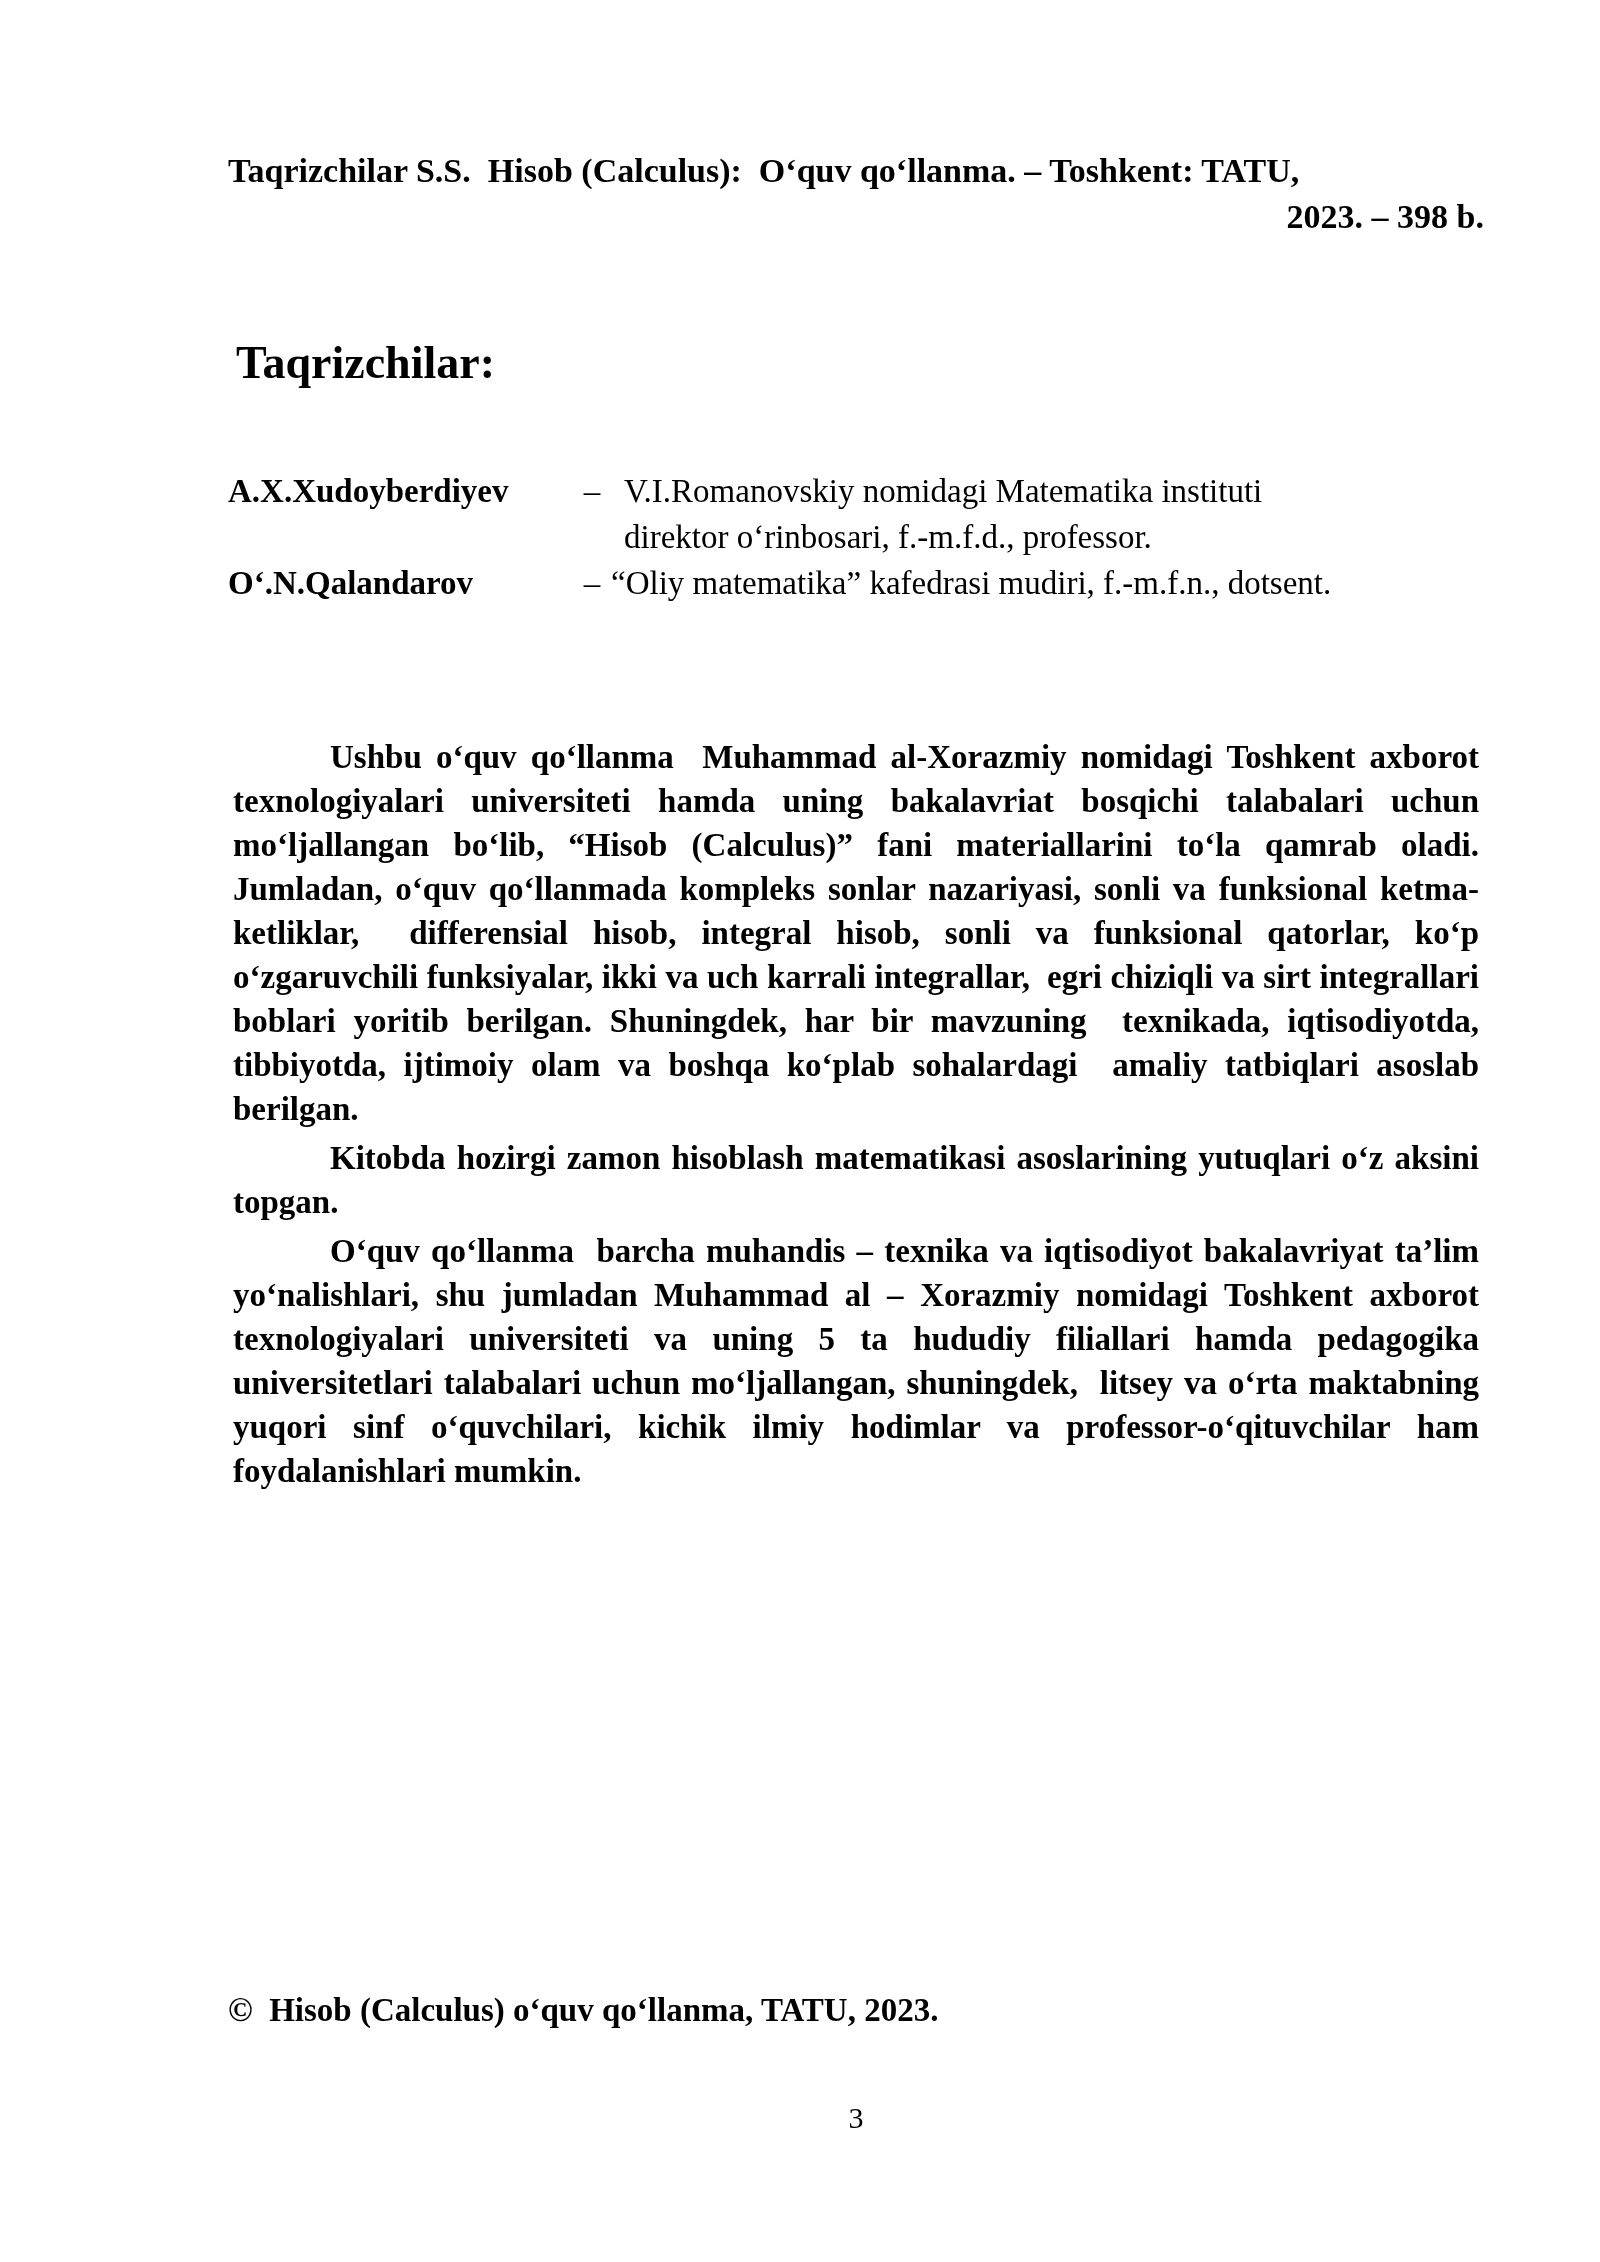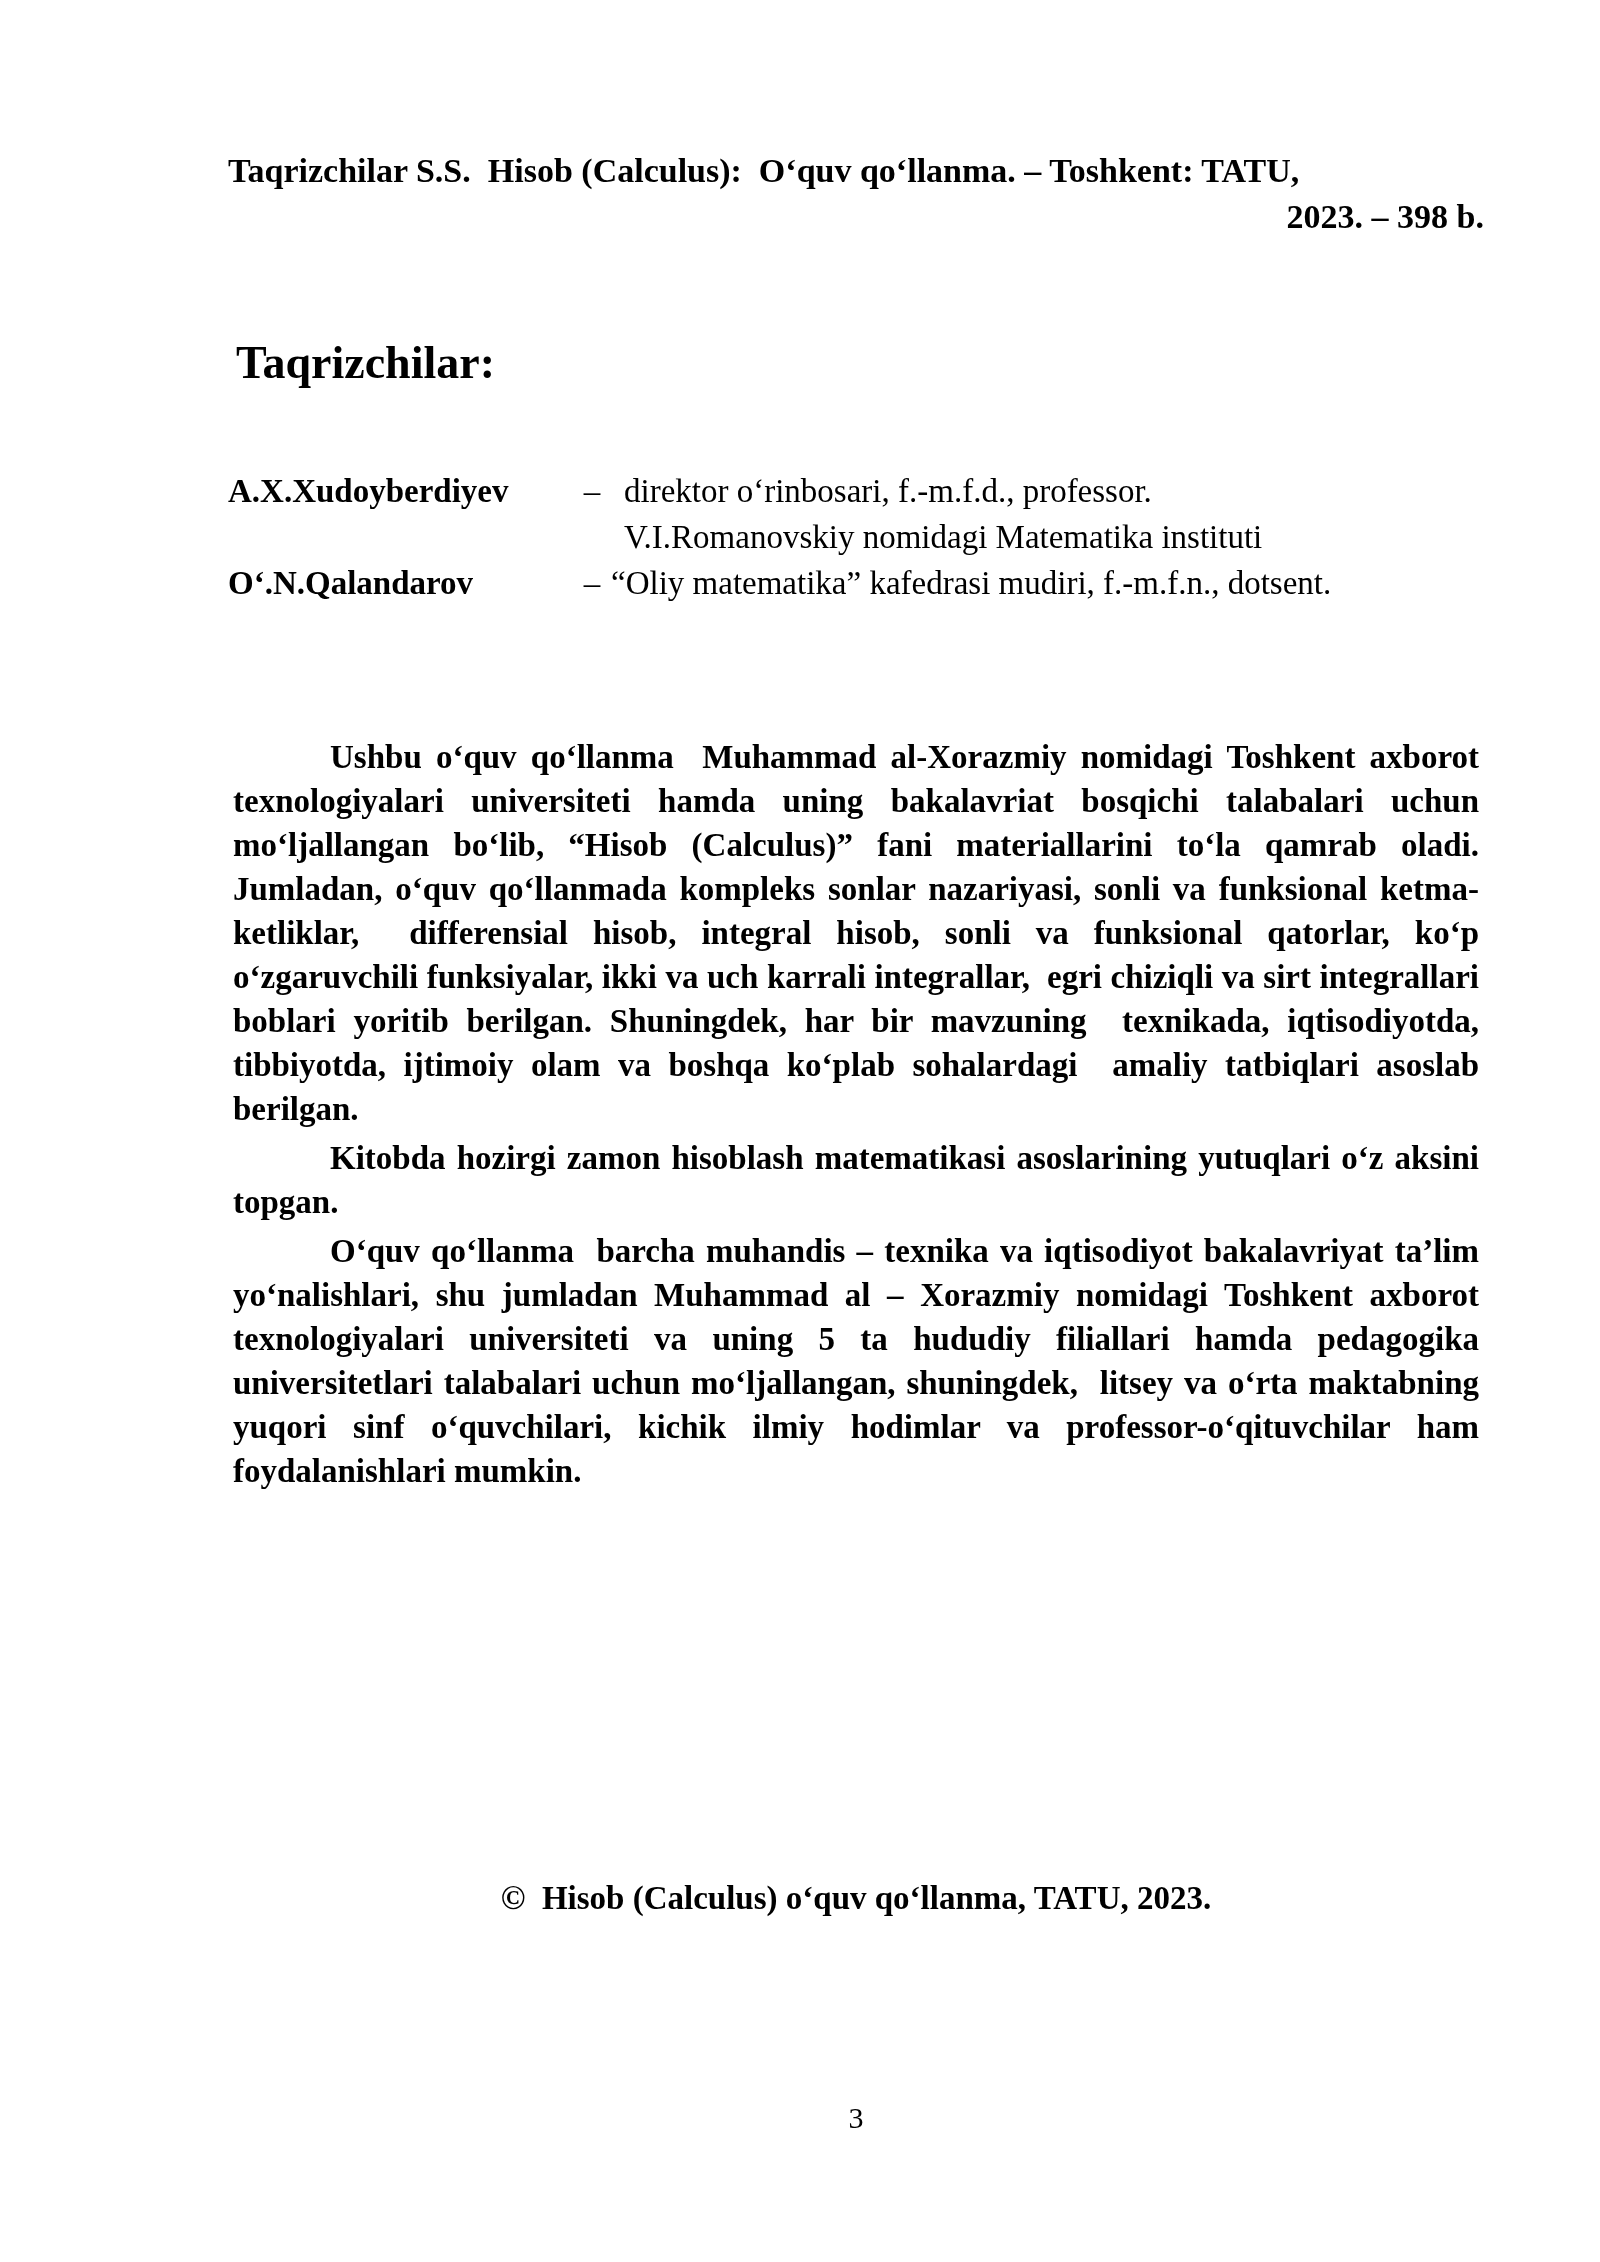--- a/index.html
+++ b/index.html
@@ -71,26 +71,25 @@
     line-height: 44px;
     text-align: justify;
   }
   .body-paragraph {
     margin: 5px;
     text-indent: 97px;
     white-space: pre-wrap;
     font-weight: bold;
   }
   .copyright-line {
-    top: 1876px;
+    top: 1988px;
     font-weight: bold;
     font-size: 33px;
     line-height: 44px;
     white-space: pre;
-    text-align: center;
   }
   .page-number {
     top: 2096px;
     font-size: 30px;
     line-height: 44px;
     text-align: center;
   }
 </style>
 </head>
 <body>
@@ -103,22 +102,22 @@
   </div>
 
   <div class="content-abs reviewers-heading">Taqrizchilar:</div>
 
   <div class="content-abs reviewers-block">
 
     <div class="reviewer-row">
       <div class="reviewer-name">A.X.Xudoyberdiyev</div>
       <div class="reviewer-dash">–</div>
       <div>
+        <div class="reviewer-desc-line">V.I.Romanovskiy nomidagi Matematika instituti</div>
         <div class="reviewer-desc-line">direktor o‘rinbosari, f.-m.f.d., professor.</div>
-        <div class="reviewer-desc-line">V.I.Romanovskiy nomidagi Matematika instituti</div>
       </div>
     </div>
 
     <div class="reviewer-row">
       <div class="reviewer-name">O‘.N.Qalandarov</div>
       <div class="reviewer-dash">–</div>
       <div>
         <div class="reviewer-desc-line hang-quote">“Oliy matematika” kafedrasi mudiri, f.-m.f.n., dotsent.</div>
       </div>
     </div>

